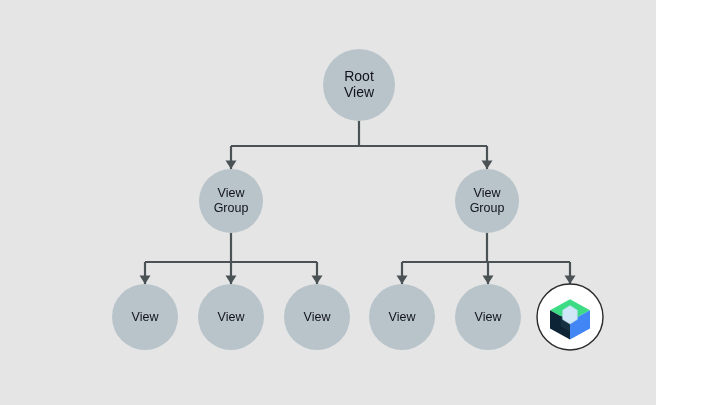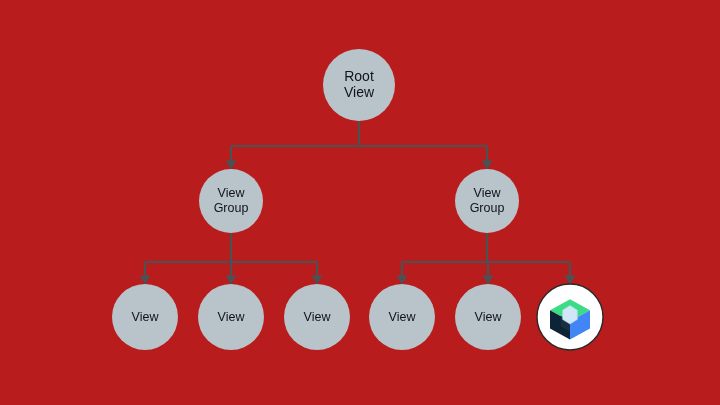--- a/index.html
+++ b/index.html
@@ -9,23 +9,23 @@
     background: #ffffff;
   }
   body {
     width: 720px;
     height: 405px;
     overflow: hidden;
     font-family: "Liberation Sans", sans-serif;
   }
   #diagram-root {
     position: relative;
-    width: 720px;
+    width: 656px;
     height: 405px;
-    background: #b91c1c;
+    background: #e5e5e5;
   }
   #diagram-svg {
     position: absolute;
     top: 0;
     left: 0;
     width: 720px;
     height: 405px;
     display: block;
   }
   .node-label {

